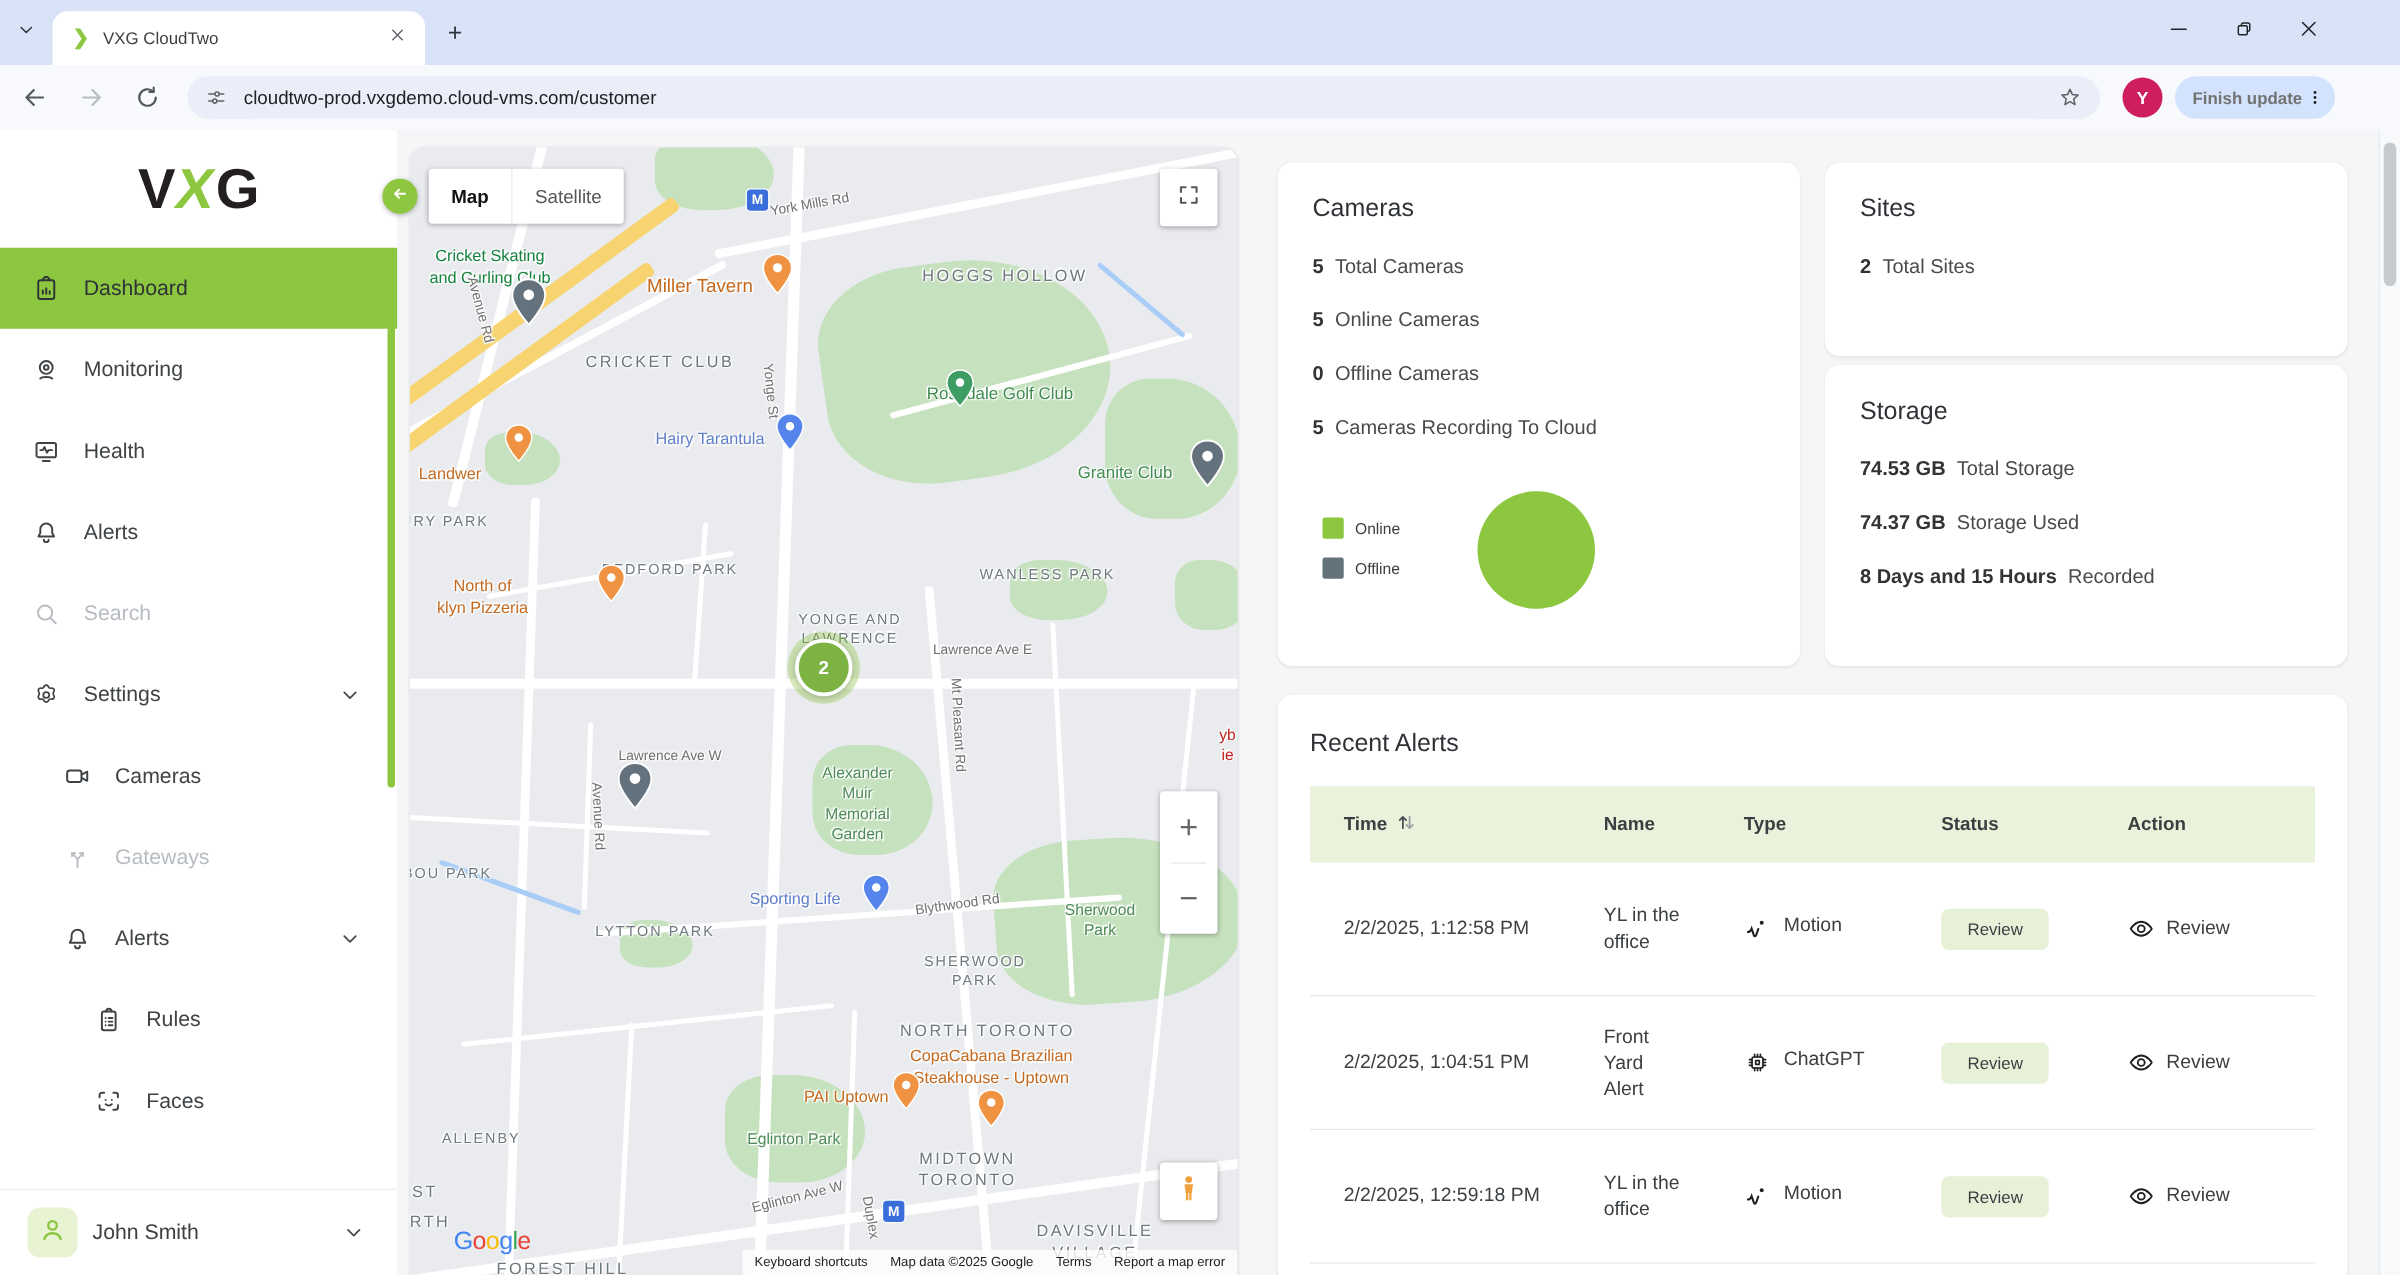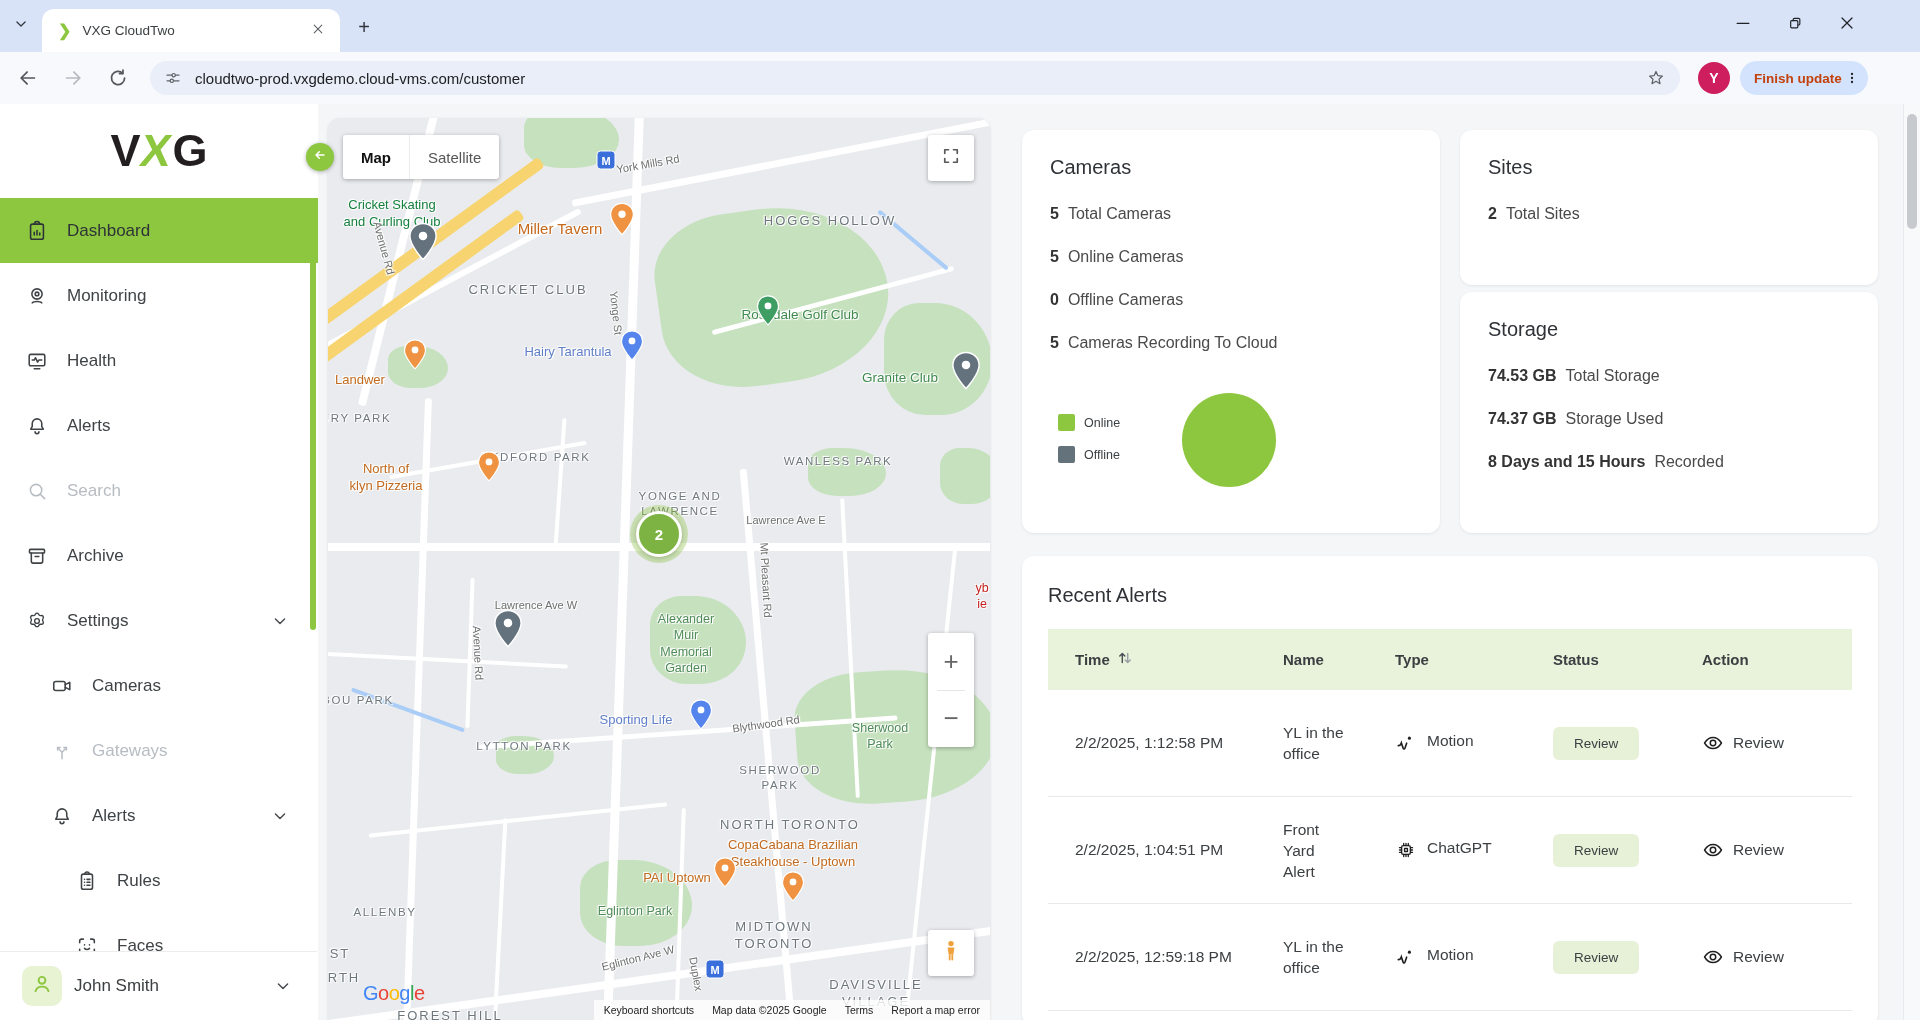--- a/index.html
+++ b/index.html
@@ -27,21 +27,21 @@
            display:flex;align-items:center;padding:0 14px;box-sizing:border-box}
   .tune{width:18px;height:18px;color:#5f6368}
   .tune svg{width:18px;height:18px}
   .url{font-size:15px;color:#202124;margin-left:13px;flex:1}
   .star{width:20px;height:20px;color:#5f6368}
   .star svg{width:20px;height:20px}
   .avatar{position:absolute;left:1698px;top:10px;width:32px;height:32px;border-radius:50%;background:#ce1e5e;
           color:#fff;font-size:14px;font-weight:700;display:flex;align-items:center;justify-content:center}
   .update-pill{position:absolute;left:1740px;top:9px;height:34px;width:128px;border-radius:17px;background:#d3e3fd;
                display:flex;align-items:center;padding:0 8px 0 14px;box-sizing:border-box}
-  .update-label{font-size:13.5px;font-weight:600;color:#c2410c;flex:1;white-space:nowrap}
+  .update-label{font-size:13.5px;font-weight:600;color:#737373;flex:1;white-space:nowrap}
   .kebab{width:16px;height:18px;color:#1f1f1f}
   .kebab svg{width:16px;height:18px}
   
   .app{position:absolute;top:104px;left:0;right:0;bottom:0}
   .sidebar{position:absolute;left:0;top:0;bottom:0;width:318px;background:#fff;border-right:1px solid #e7eaee}
   .logo{height:94px;display:flex;align-items:center;justify-content:center;font-size:45px;font-weight:800;
         color:#231f20;letter-spacing:0px}
   .logo .x{color:#8dc63f;display:inline-block;transform:skewX(-10deg);margin:0 1px}
   .menu{height:754px;overflow:hidden}
   .menu-item{height:65px;display:flex;align-items:center;font-size:17px;color:#3f4346;position:relative}
@@ -255,28 +255,20 @@
           <span class="mi-label">Alerts</span>
         </div>
         <div class="menu-item lv0 disabled">
           <span class="mi-icon"><svg viewBox="0 0 24 24" fill="none" stroke="currentColor" stroke-width="1.7" stroke-linecap="round" stroke-linejoin="round" width="100%" height="100%">
               <circle cx="11" cy="11" r="6.2"></circle>
               <path d="M15.6 15.6L20.3 20.3"></path>
             </svg></span>
           <span class="mi-label">Search</span>
         </div>
         <div class="menu-item lv0">
-          <span class="mi-icon"><svg viewBox="0 0 24 24" fill="none" stroke="currentColor" stroke-width="1.7" stroke-linecap="round" stroke-linejoin="round" width="100%" height="100%">
-              <rect x="3.8" y="4.8" width="16.4" height="4" rx="1"></rect>
-              <path d="M5.8 8.8v9a2 2 0 0 0 2 2h8.4a2 2 0 0 0 2-2v-9"></path>
-              <path d="M10 12.5h4"></path>
-            </svg></span>
-          <span class="mi-label">Archive</span>
-        </div>
-        <div class="menu-item lv0">
           <span class="mi-icon"><svg viewBox="0 0 24 24" fill="none" stroke="currentColor" stroke-width="1.5" stroke-linecap="round" stroke-linejoin="round" width="100%" height="100%">
               <path d="M10.3 4.4a2 2 0 0 1 3.4 0l.5.8a2 2 0 0 0 1.9.9l.9-.1a2 2 0 0 1 1.7 3l-.4.8a2 2 0 0 0 0 2l.4.8a2 2 0 0 1-1.7 3l-.9-.1a2 2 0 0 0-1.9.9l-.5.8a2 2 0 0 1-3.4 0l-.5-.8a2 2 0 0 0-1.9-.9l-.9.1a2 2 0 0 1-1.7-3l.4-.8a2 2 0 0 0 0-2l-.4-.8a2 2 0 0 1 1.7-3l.9.1a2 2 0 0 0 1.9-.9z"></path>
               <circle cx="12" cy="12" r="2.6"></circle>
             </svg></span>
           <span class="mi-label">Settings</span>
           <span class="chev"><svg viewBox="0 0 24 24" fill="none" stroke="currentColor" stroke-width="1.7" stroke-linecap="round" stroke-linejoin="round" width="100%" height="100%">
               <path d="M6.5 9.5l5.5 5.5 5.5-5.5"></path>
             </svg></span>
         </div>
         <div class="menu-item lv1">
@@ -376,21 +368,21 @@
           <div class="road" style="left: 230px; top: 300px; width: 4px; height: 130px; transform: rotate(4deg);"></div>
           <div class="yroad" style="left: -40px; top: 120px; width: 280px; height: 12px; transform: rotate(-36deg);"></div>
           <div class="yroad" style="left: -60px; top: 172px; width: 280px; height: 12px; transform: rotate(-36deg);"></div>
           <div class="water" style="left: 540px; top: 120px; width: 90px; height: 4px; transform: rotate(40deg);"></div>
           <div class="water" style="left: 20px; top: 590px; width: 120px; height: 4px; transform: rotate(20deg);"></div>
         </div>
       <div id="map-labels">
           <div class="mlabel poi-teal" style="left: 64px; top: 96px;">Cricket Skating
 and Curling Club</div>
           <div class="mlabel poi-food-lg" style="left: 232px; top: 111px;">Miller Tavern</div>
-          <div class="mlabel arealg" style="left: 502px; top: 103px;">HOGGS HOLLOW</div>
+          <div class="mlabel arealg" style="left: 476px; top: 103px;">HOGGS HOLLOW</div>
           <div class="mlabel road-label" style="left: 320px; top: 46px; transform: translate(-50%, -50%) rotate(-10deg);">York Mills Rd</div>
           <div class="mlabel arealg" style="left: 200px; top: 172px;">CRICKET CLUB</div>
           <div class="mlabel park-label-lg" style="left: 472px; top: 197px;">Rosedale Golf Club</div>
           <div class="mlabel poi-blue" style="left: 240px; top: 234px;">Hairy Tarantula</div>
           <div class="mlabel park-label-lg" style="left: 572px; top: 260px;">Granite Club</div>
           <div class="mlabel poi-food" style="left: 32px; top: 262px;">Landwer</div>
           <div class="mlabel area" style="left: 28px; top: 300px;">URY PARK</div>
           <div class="mlabel poi-food" style="left: 58px; top: 360px;">North of
 klyn Pizzeria</div>
           <div class="mlabel area" style="left: 208px; top: 339px;">BEDFORD PARK</div>

